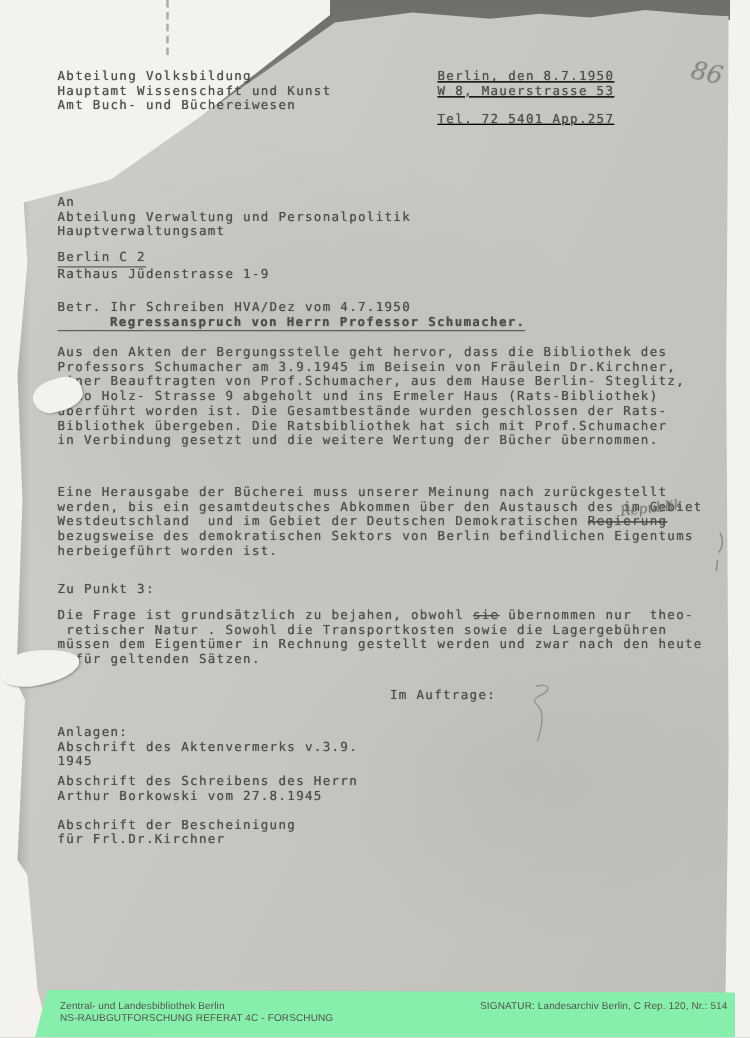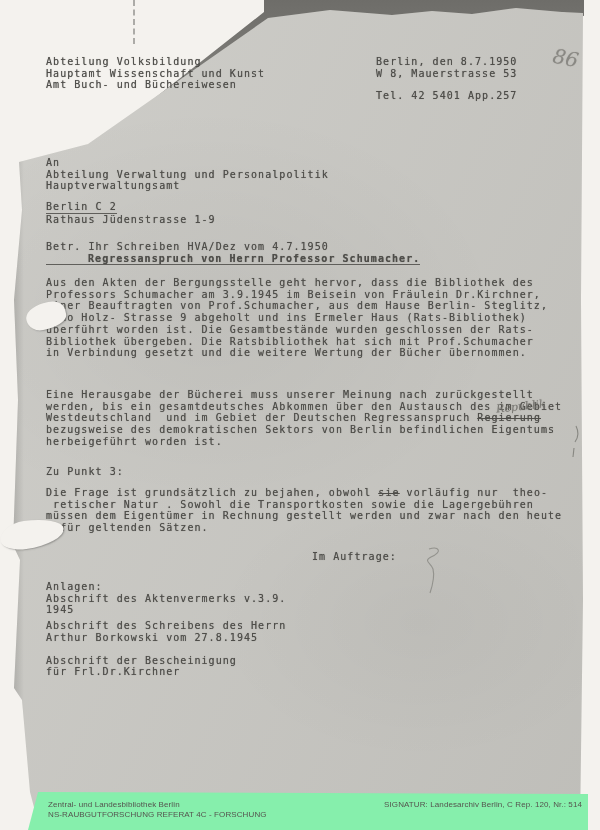--- a/index.html
+++ b/index.html
@@ -109,24 +109,24 @@
   <div class="paper"></div>
 
   <div class="fold-mark"></div>
 
   <div class="block" style="left:46px;top:56px;">
     <div class="tline">Abteilung Volksbildung</div>
     <div class="tline">Hauptamt Wissenschaft und Kunst</div>
     <div class="tline">Amt Buch- und Büchereiwesen</div>
   </div>
 
-  <div class="block" style="left:376px;top:56px;">
+  <div class="block" style="left:350px;top:56px;text-decoration:underline;">
     <div class="tline">Berlin, den 8.7.1950</div>
     <div class="tline">W 8, Mauerstrasse 53</div>
-    <div class="tline" style="margin-top:11px;">Tel. 42 5401 App.257</div>
+    <div class="tline" style="margin-top:11px;">Tel. 72 5401 App.257</div>
   </div>
 
   <div class="hand hand-pagenum">86</div>
 
   <div class="block" style="left:46px;top:157px;">
     <div class="tline">An</div>
     <div class="tline">Abteilung Verwaltung und Personalpolitik</div>
     <div class="tline">Hauptverwaltungsamt</div>
   </div>
   <div class="block" style="left:46px;top:201px;">
@@ -146,35 +146,35 @@
     <div class="tline">Arno Holz- Strasse 9 abgeholt und ins Ermeler Haus (Rats-Bibliothek)</div>
     <div class="tline">überführt worden ist. Die Gesamtbestände wurden geschlossen der Rats-</div>
     <div class="tline">Bibliothek übergeben. Die Ratsbibliothek hat sich mit Prof.Schumacher</div>
     <div class="tline">in Verbindung gesetzt und die weitere Wertung der Bücher übernommen.</div>
   </div>
 
 
   <div class="block" style="left:46px;top:389px;">
     <div class="tline">Eine Herausgabe der Bücherei muss unserer Meinung nach zurückgestellt</div>
     <div class="tline">werden, bis ein gesamtdeutsches Abkommen über den Austausch des im Gebiet</div>
-    <div class="tline"><span>Westdeutschland  und im Gebiet der Deutschen Regressanspruch </span><span class="struck">Regierung</span></div>
+    <div class="tline"><span>Westdeutschland  und im Gebiet der Deutschen Demokratischen </span><span class="struck">Regierung</span></div>
     <div class="tline">bezugsweise des demokratischen Sektors von Berlin befindlichen Eigentums</div>
     <div class="tline">herbeigeführt worden ist.</div>
   </div>
 
   <div class="hand hand-correction">Republik</div>
   <svg class="hand-mark-svg" style="left:566px;top:424px;" width="18" height="34" viewBox="0 0 18 34">
     <path d="M10 2 C13 8 12 14 9 18" stroke="rgba(110,109,104,0.7)" stroke-width="1.1" fill="none"></path>
     <path d="M8 24 L7 33" stroke="rgba(110,109,104,0.7)" stroke-width="1.1" fill="none"></path>
   </svg>
 
   <div class="tline" style="left:46px;top:466px;">Zu Punkt 3:</div>
 
   <div class="block" style="left:46px;top:487px;">
-    <div class="tline"><span>Die Frage ist grundsätzlich zu bejahen, obwohl </span><span class="struck">sie</span><span> vorläufig nur  theo-</span></div>
+    <div class="tline"><span>Die Frage ist grundsätzlich zu bejahen, obwohl </span><span class="struck">sie</span><span> übernommen nur  theo-</span></div>
     <div class="tline"> retischer Natur . Sowohl die Transportkosten sowie die Lagergebühren</div>
     <div class="tline">müssen dem Eigentümer in Rechnung gestellt werden und zwar nach den heute</div>
     <div class="tline">dafür geltenden Sätzen.</div>
   </div>
 
   <div class="tline" style="left:312px;top:551px;">Im Auftrage:</div>
 
   <svg class="hand-mark-svg" style="left:415px;top:545px;" width="36" height="50" viewBox="0 0 36 50">
     <path d="M14 4 C24 1 28 7 16 12 C8 16 16 18 18 24 C20 32 17 42 15 48" stroke="rgba(110,109,104,0.55)" stroke-width="1.1" fill="none"></path>
   </svg>

